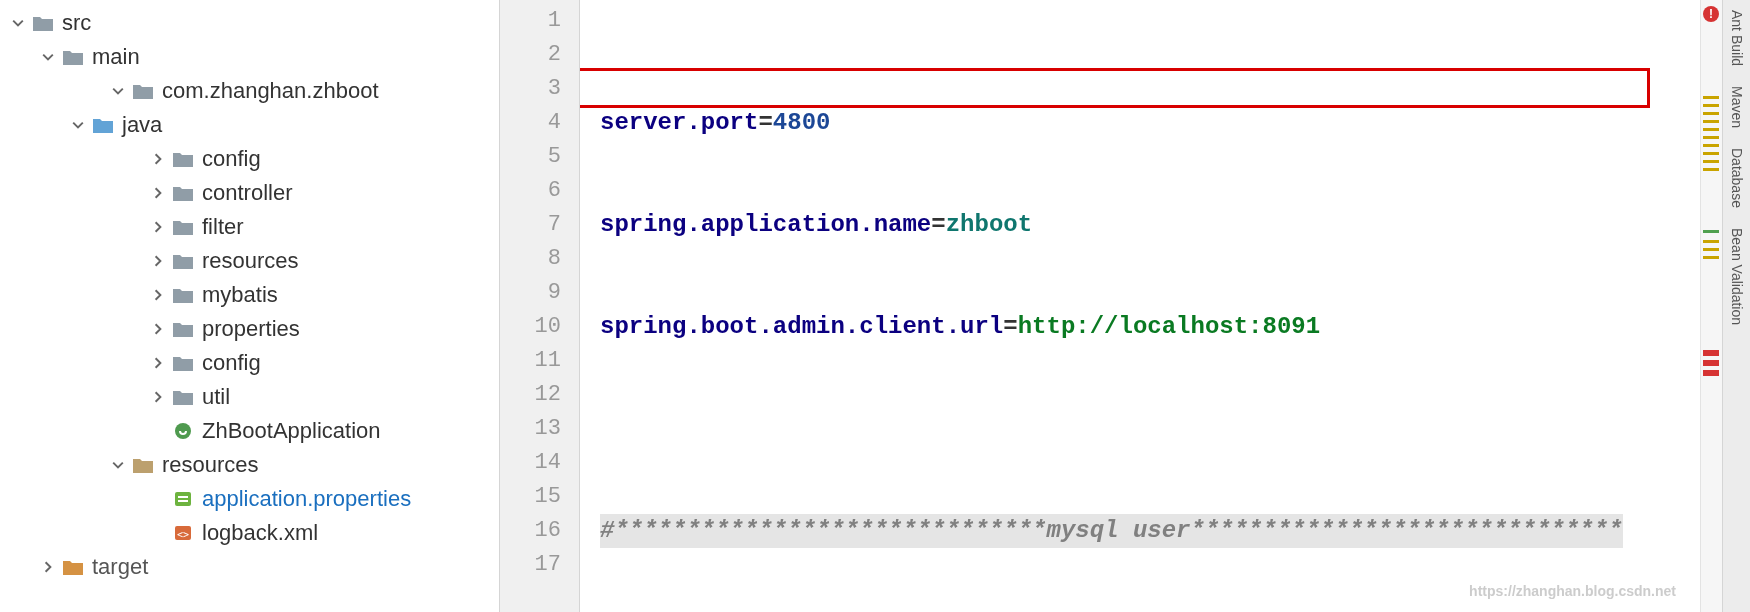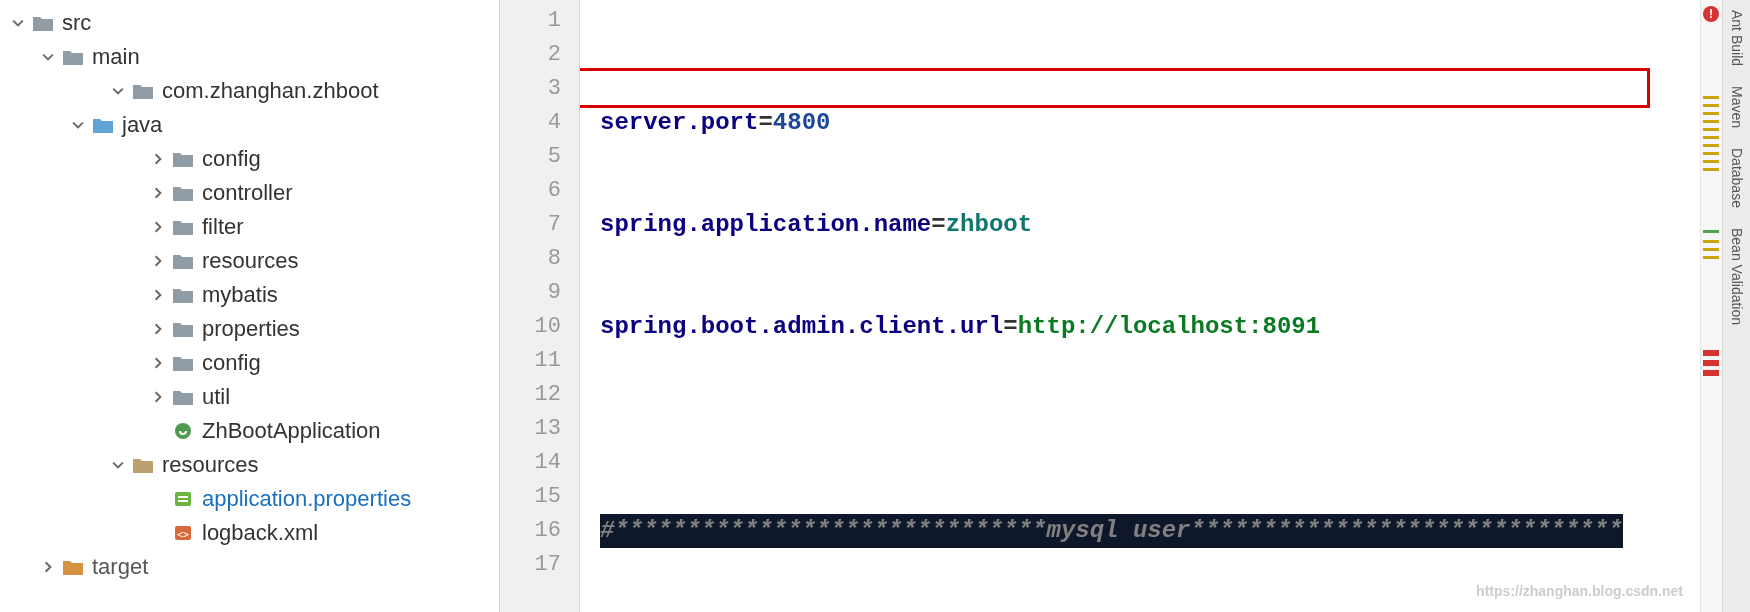--- a/index.html
+++ b/index.html
@@ -79,21 +79,21 @@
     font-family: Consolas, "Courier New", monospace;
     font-size: 24px;
     line-height: 34px;
     white-space: pre;
     padding: 4px 0 0 20px;
     position: relative;
     font-weight: 600;
     overflow: hidden;
   }
   .code-line { height: 34px; display:flex; align-items:center; position:relative;}
-  .hl-bg { background: #0f172a; }
+  .hl-bg { background: #e5e5e5; }
   .key { color: #0b0080; }
   .eq { color: #333; }
   .val { color: #0f766e; }
   .num { color: #1c4796; }
   .comment { color: #808080; font-style: italic; }
   .url { color:#0a7a22; text-decoration: none;}
   .redbox {
     position: absolute;
     border: 3px solid #d80000;
     left: -12px;
@@ -128,21 +128,21 @@
     align-items:center;
     gap: 20px;
     padding-top: 10px;
   }
   .toolstrip .label {
     writing-mode: vertical-rl;
     font-size: 14px;
     color: #555;
   }
   .watermark{
-    position:absolute; right:17px; bottom:4px;
+    position:absolute; right:24px; bottom:4px;
     color:#ccc; font-size:14px; font-family: Arial;
   }
 </style>
 </head>
 <body>
 
 <div class="tree">
   <div class="tree-row ind-0">
     <span class="chev">
         <svg width="12" height="12" viewBox="0 0 10 10">

